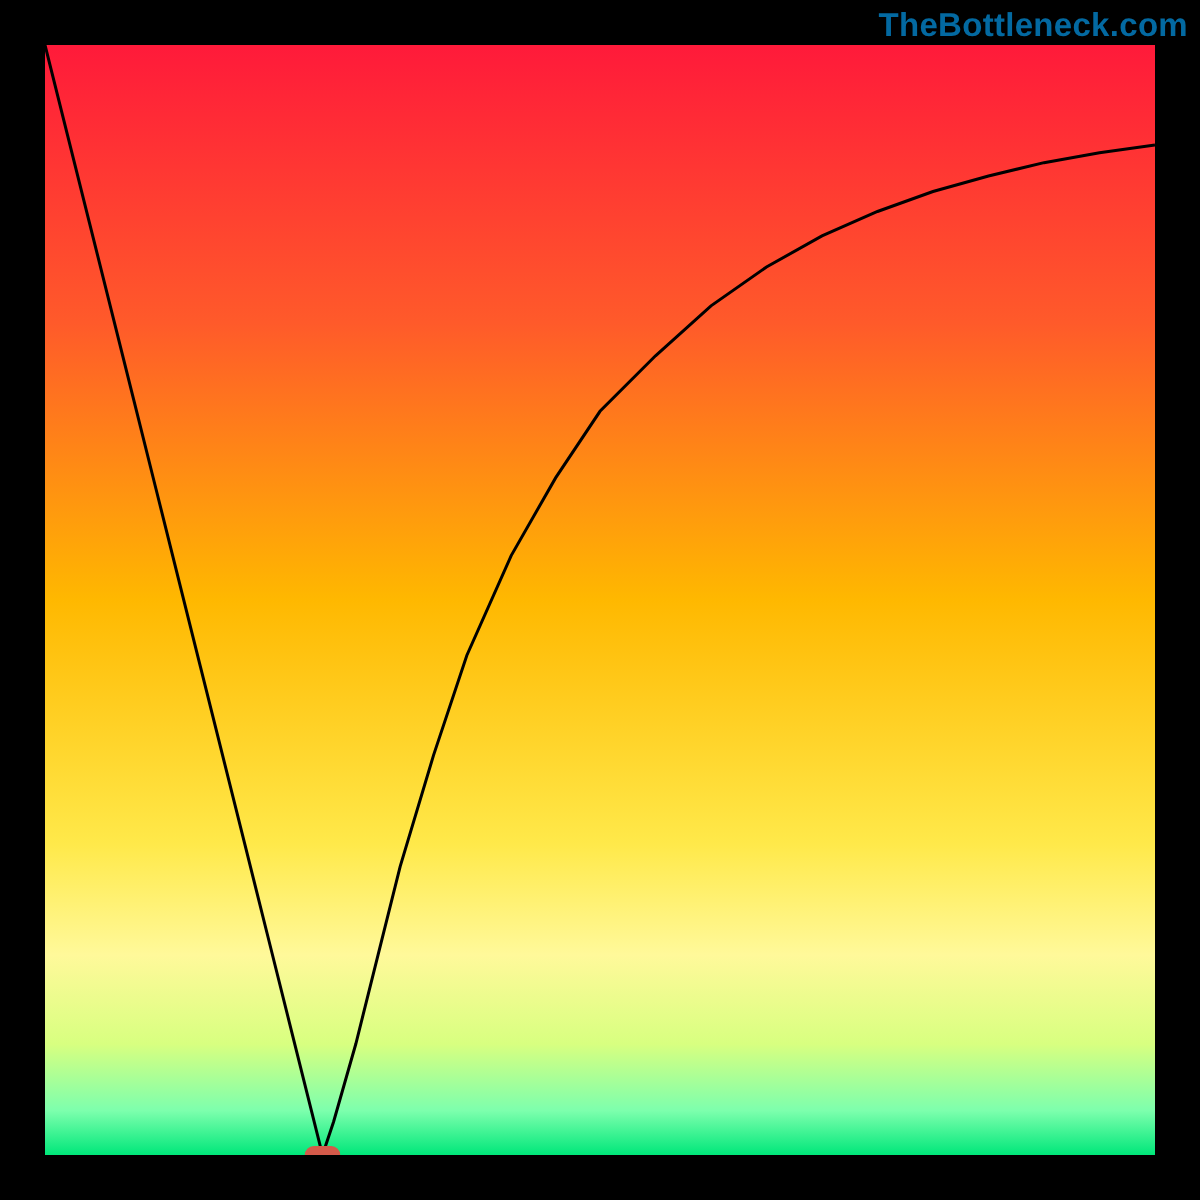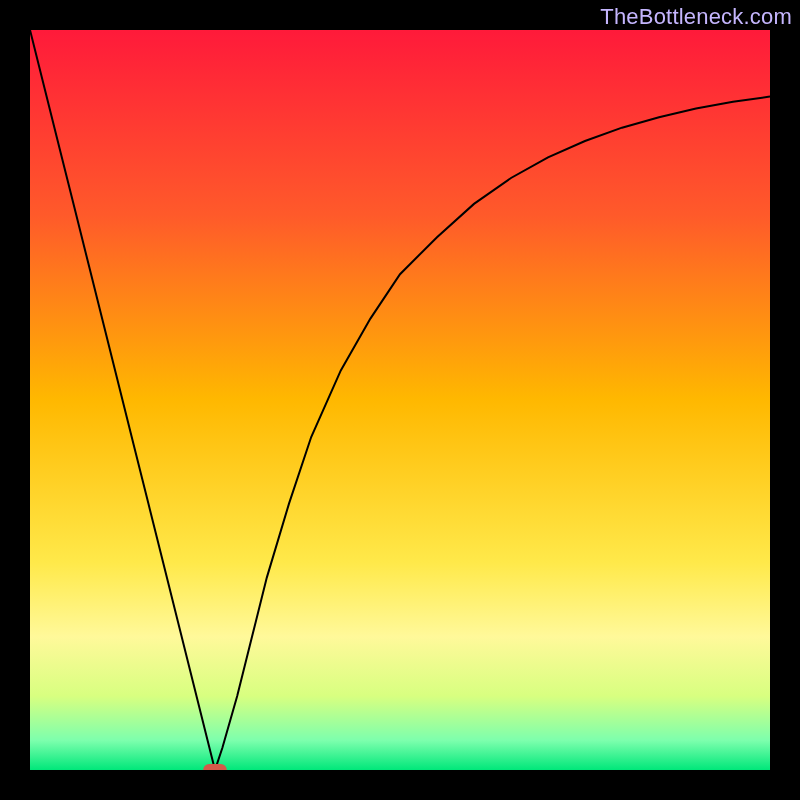--- a/index.html
+++ b/index.html
@@ -21,23 +21,23 @@
     position: absolute;
     left: 30px;
     top: 30px;
     width: 740px;
     height: 740px;
   }
   .watermark {
     position: absolute;
     top: 4px;
     right: 8px;
-    color: #c4b5fd;
+    color: #0369a1;
     font-size: 22px;
-    font-weight: 400;
+    font-weight: 700;
     letter-spacing: 0.2px;
     user-select: none;
   }
 </style>
 </head>
 <body>
 
 <div class="frame">
   <svg class="plot" viewBox="0 0 740 740" preserveAspectRatio="none">
     <defs>

